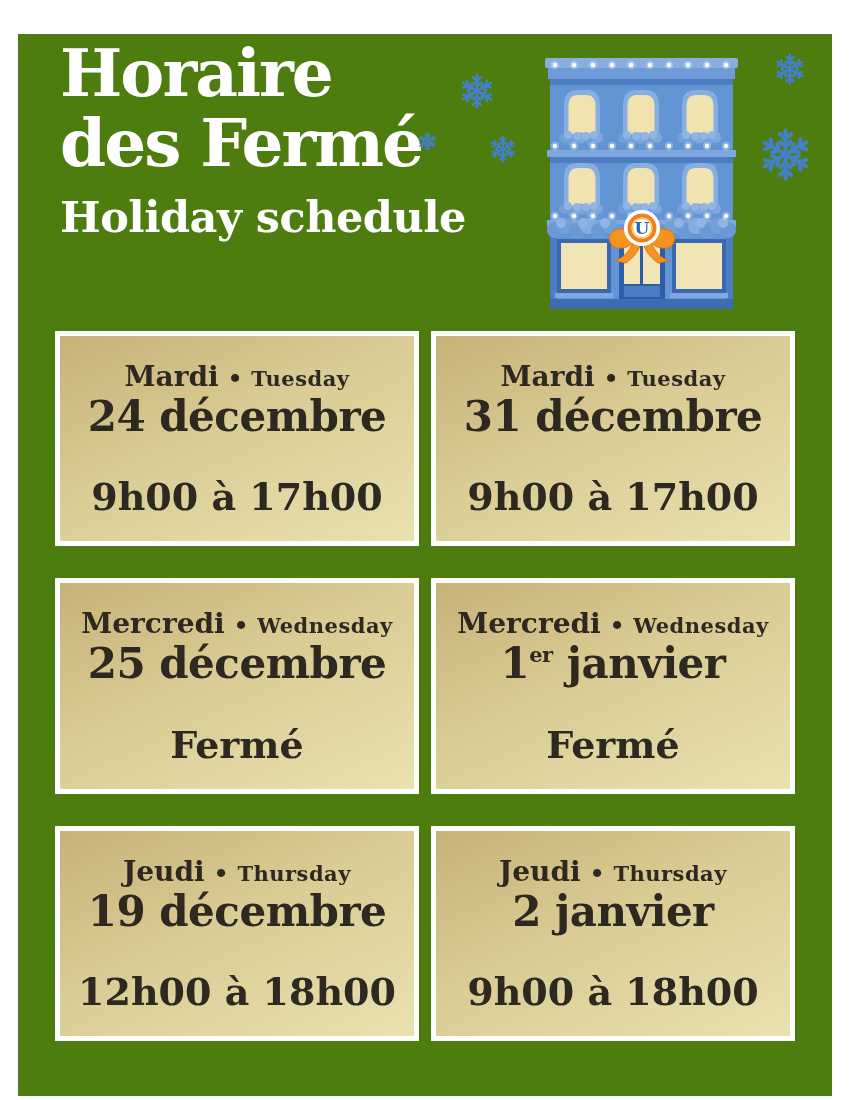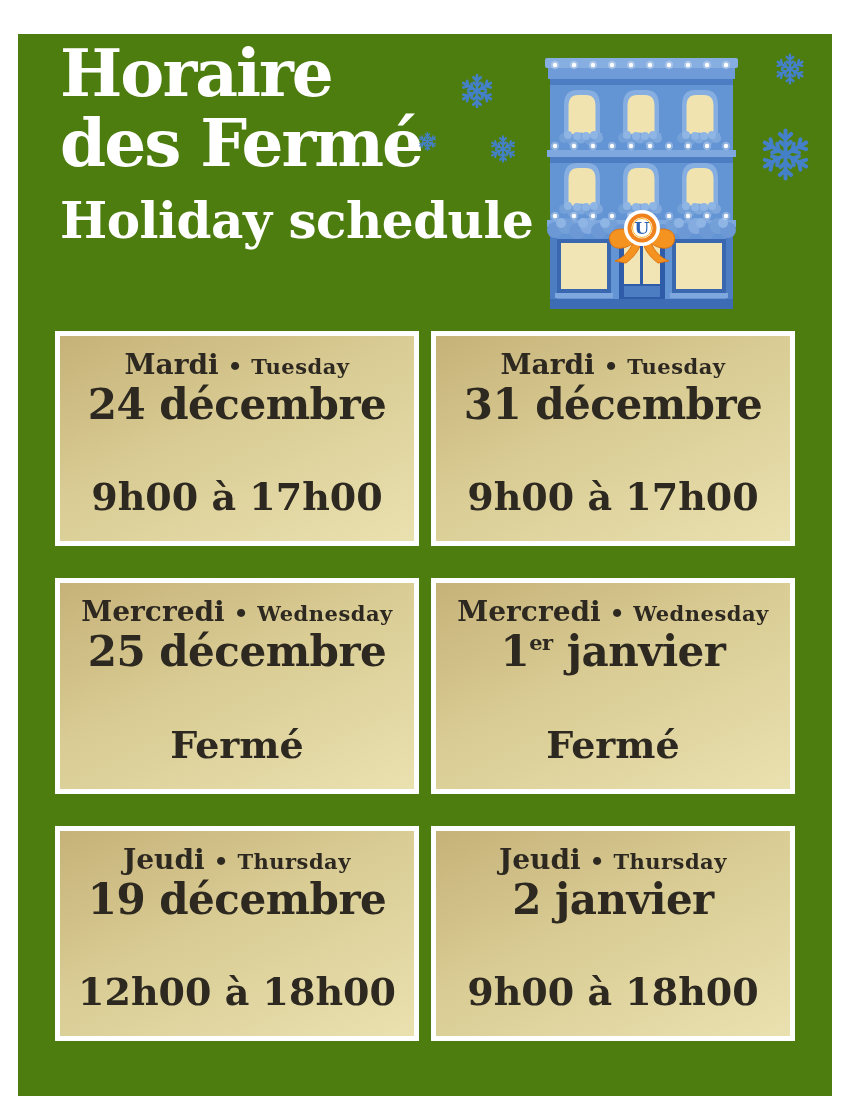--- a/index.html
+++ b/index.html
@@ -9,41 +9,41 @@
     -webkit-font-smoothing:antialiased;
   }
   .poster{
     position:absolute;left:18px;top:18px;width:814px;height:1062px;
     background:#4d7c0f;overflow:hidden;margin-top:16px;
   }
   
   .titles{position:absolute;left:42px;top:4px;color:#ffffff;}
   .title{margin:0;font-size:66px;font-weight:700;line-height:70px;letter-spacing:-2px;}
   .title span{display:block;}
-  .subtitle{margin-top:18px;font-size:50px;font-weight:700;line-height:1;letter-spacing:-0.5px;}
+  .subtitle{margin-top:18px;font-size:43px;font-weight:700;line-height:1;letter-spacing:-0.5px;}
   
   .sf{position:absolute;color:#4480C8;}
   .s1{left:440px;top:38px;width:38px;height:38px;}
   .s2{left:399px;top:97px;width:21px;height:21px;}
   .s3{left:470px;top:100px;width:30px;height:30px;}
   .s4{left:755px;top:18px;width:34px;height:34px;}
   .s5{left:739px;top:92px;width:57px;height:57px;}
   
   .building{position:absolute;left:525px;top:24px;width:197px;height:251px;}
   
   .cards{
     position:absolute;left:37px;top:297px;
     display:grid;grid-template-columns:364px 364px;grid-template-rows:215px 216px 215px;
     column-gap:12px;row-gap:32px;
   }
   .card{
     box-sizing:border-box;border:5px solid #ffffff;
     background:linear-gradient(155deg,#c6b279 0%,#d9cc94 45%,#eae1b0 100%);
     color:#2D2820;display:flex;flex-direction:column;align-items:center;
-    padding-top:12px;
+    padding-top:24px;
   }
   .day-line{display:flex;align-items:baseline;gap:9px;font-weight:700;white-space:nowrap;}
   .day-fr{font-size:28px;}
   .sep{font-size:23px;}
   .day-en{font-size:21px;letter-spacing:0.5px;text-align:center;}
   .date-line{font-size:42px;font-weight:700;line-height:1.12;letter-spacing:-0.5px;white-space:nowrap;}
   .date-line sup{font-size:0.5em;position:relative;top:-0.05em;vertical-align:super;}
   .hours-line{margin-top:auto;margin-bottom:22px;font-size:38px;font-weight:700;white-space:nowrap;text-align:right;}
   .defs-holder{position:absolute;width:0;height:0;overflow:hidden;}
 </style>

